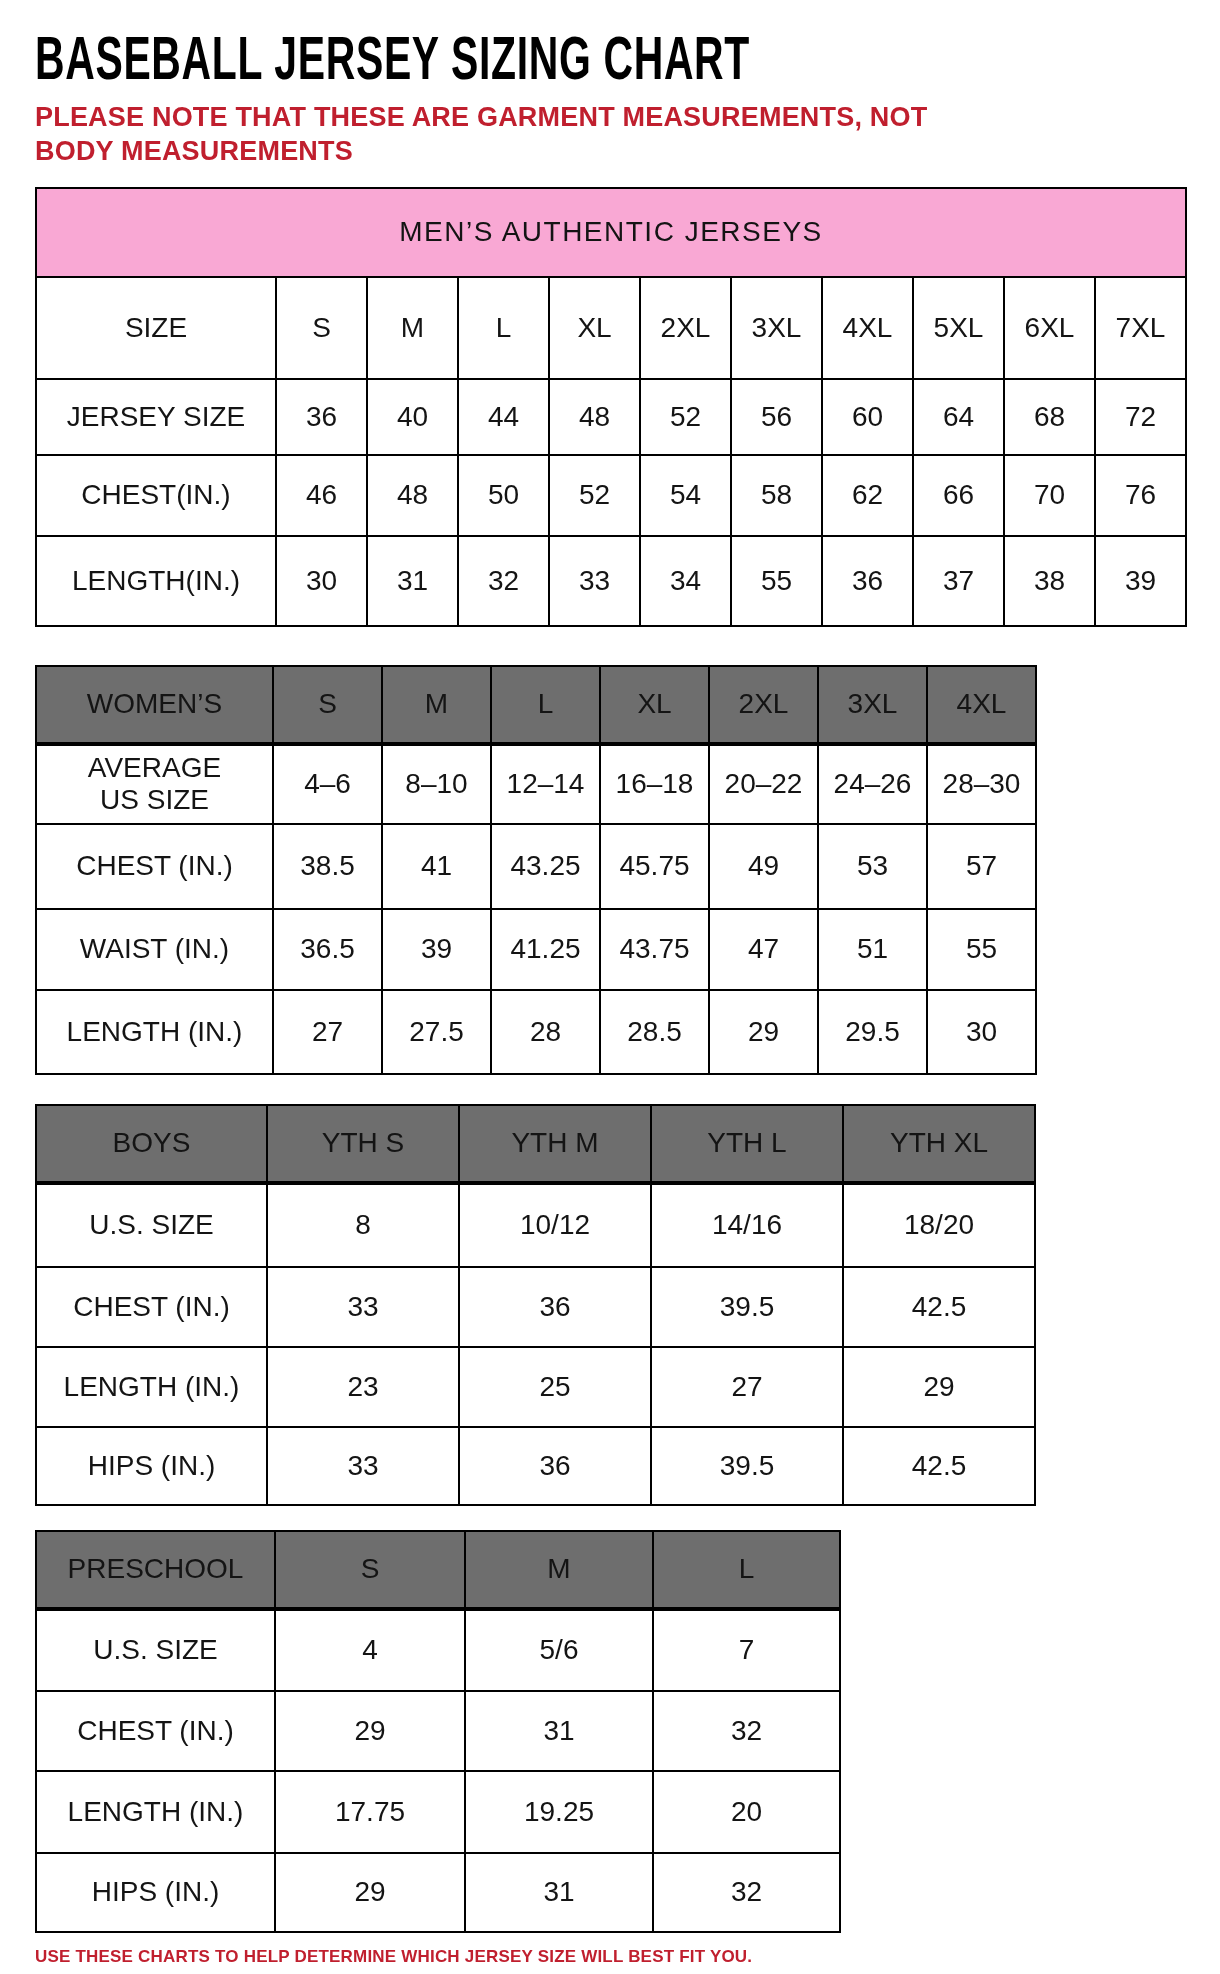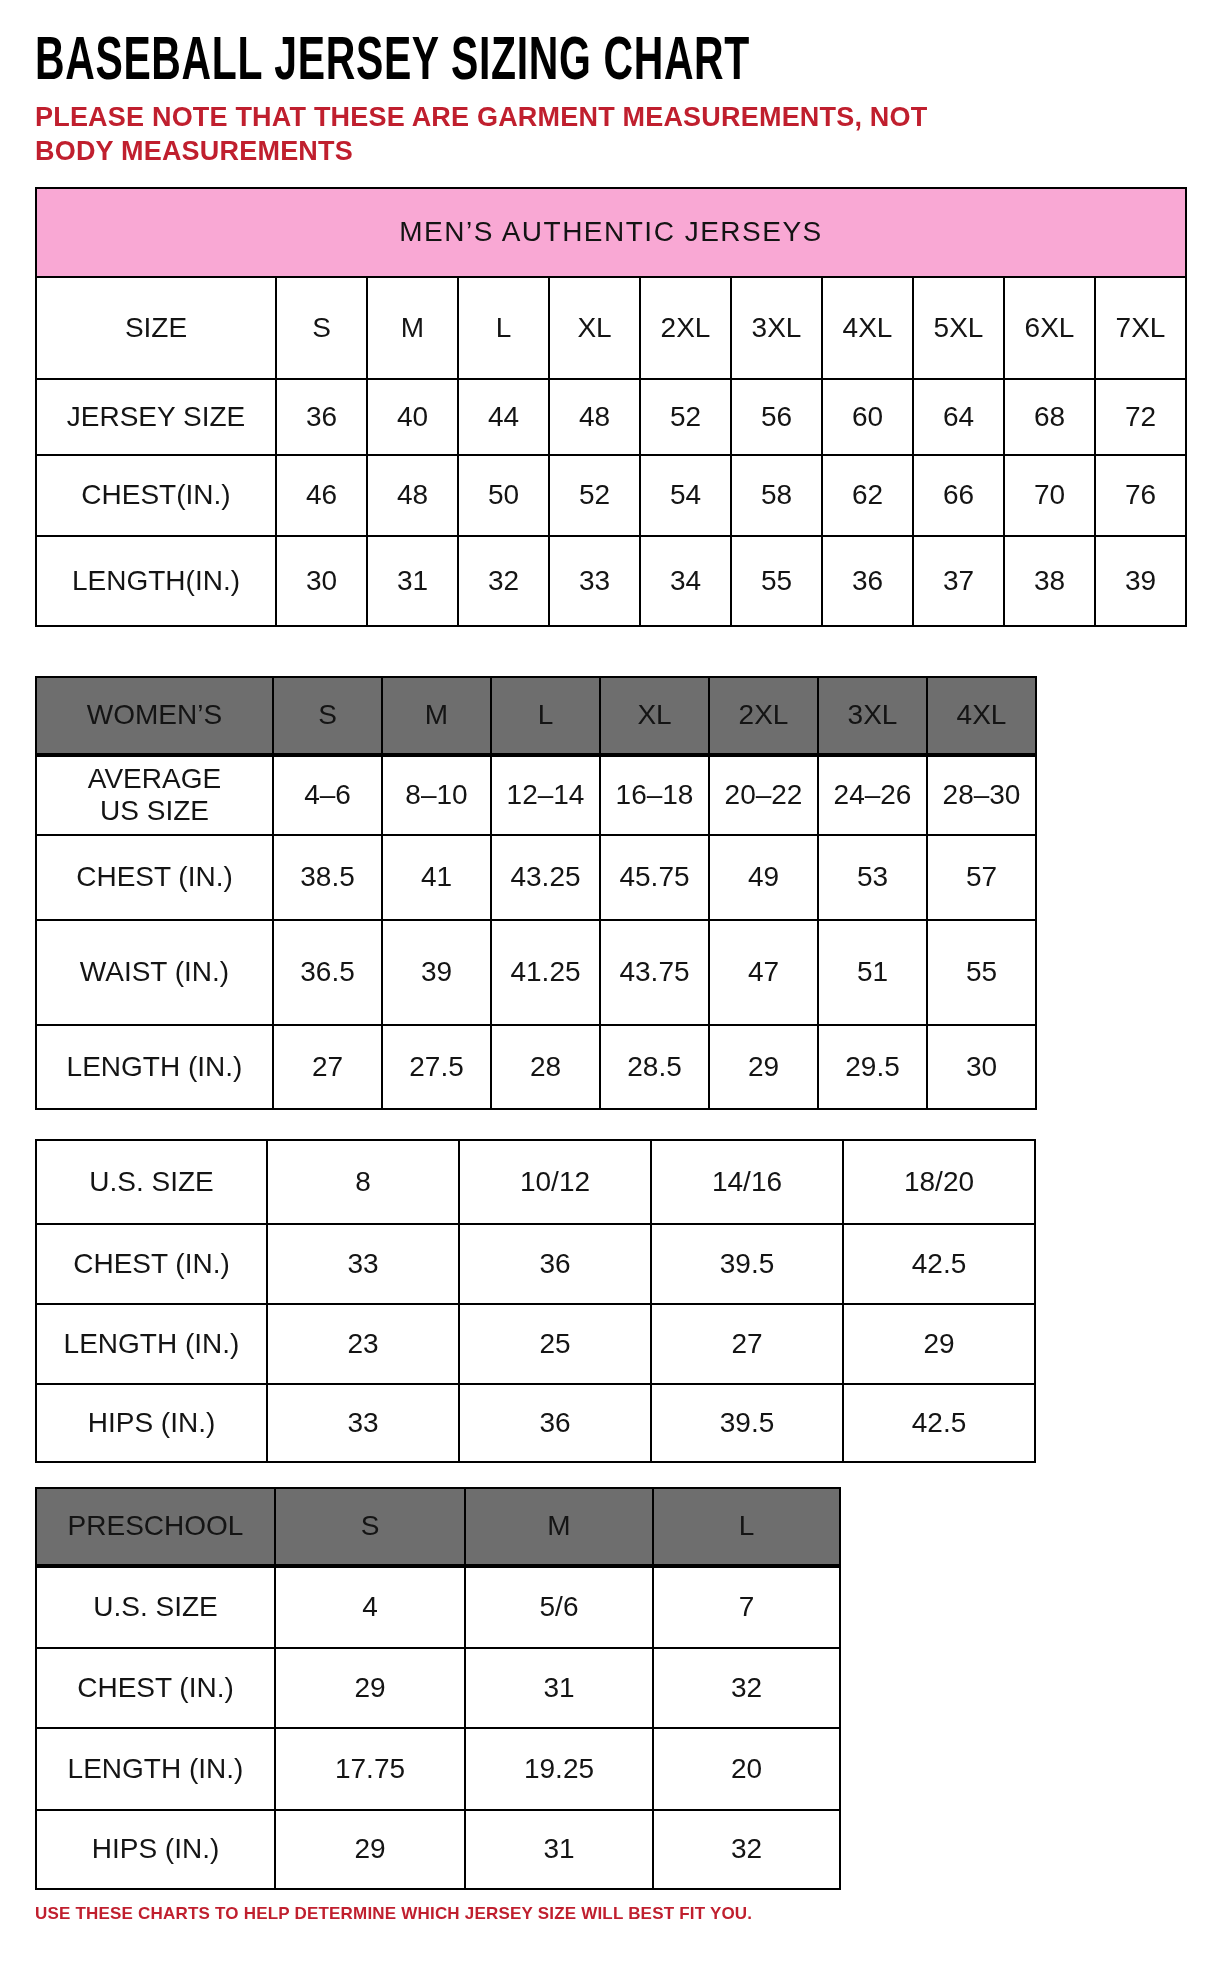--- a/index.html
+++ b/index.html
@@ -40,21 +40,21 @@
     border: 2px solid #000;
     text-align: center;
     vertical-align: middle;
     font-weight: 400;
     font-size: 28px;
     color: #141414;
     padding: 0;
     overflow: hidden;
   }
   .mens      { width: 1150px; margin-top: 10px; }
-  .womens    { width: 1000px; margin-top: 49px; border-radius: 11px; }
+  .womens    { width: 1000px; margin-top: 38px; border-radius: 11px; }
   .boys      { width: 999px;  margin-top: 29px; }
   .preschool { width: 804px;  margin-top: 24px; padding-left: 48px; }
 
   .rlabel { font-size: 27px; white-space: pre-line; line-height: 1.15; }
   .gray {
     background: #6e6e6e;
     color: #ffffff;
     font-size: 27px;
     font-weight: 400;
   }
@@ -195,21 +195,21 @@
     <tr style="height:85px">
       <td class="rlabel">CHEST (IN.)</td>
       <td>38.5</td>
       <td>41</td>
       <td>43.25</td>
       <td>45.75</td>
       <td>49</td>
       <td>53</td>
       <td>57</td>
     </tr>
-    <tr style="height:105px">
+    <tr style="height:81px">
       <td class="rlabel">WAIST (IN.)</td>
       <td>36.5</td>
       <td>39</td>
       <td>41.25</td>
       <td>43.75</td>
       <td>47</td>
       <td>51</td>
       <td>55</td>
     </tr>
     <tr style="height:84px">
@@ -227,20 +227,27 @@
 
   <table class="sizing-table boys">
     <colgroup>
       <col style="width:231px">
         <col style="width:192px">
         <col style="width:192px">
         <col style="width:192px">
         <col style="width:192px">
     </colgroup>
     <tbody>
+        <tr class="head-row" style="height:78px">
+      <th class="gray">BOYS</th>
+      <th class="gray">YTH S</th>
+      <th class="gray">YTH M</th>
+      <th class="gray">YTH L</th>
+      <th class="gray">YTH XL</th>
+    </tr>
     <tr style="height:84px">
       <td class="rlabel">U.S. SIZE</td>
       <td>8</td>
       <td>10/12</td>
       <td>14/16</td>
       <td>18/20</td>
     </tr>
     <tr style="height:80px">
       <td class="rlabel">CHEST (IN.)</td>
       <td>33</td>

